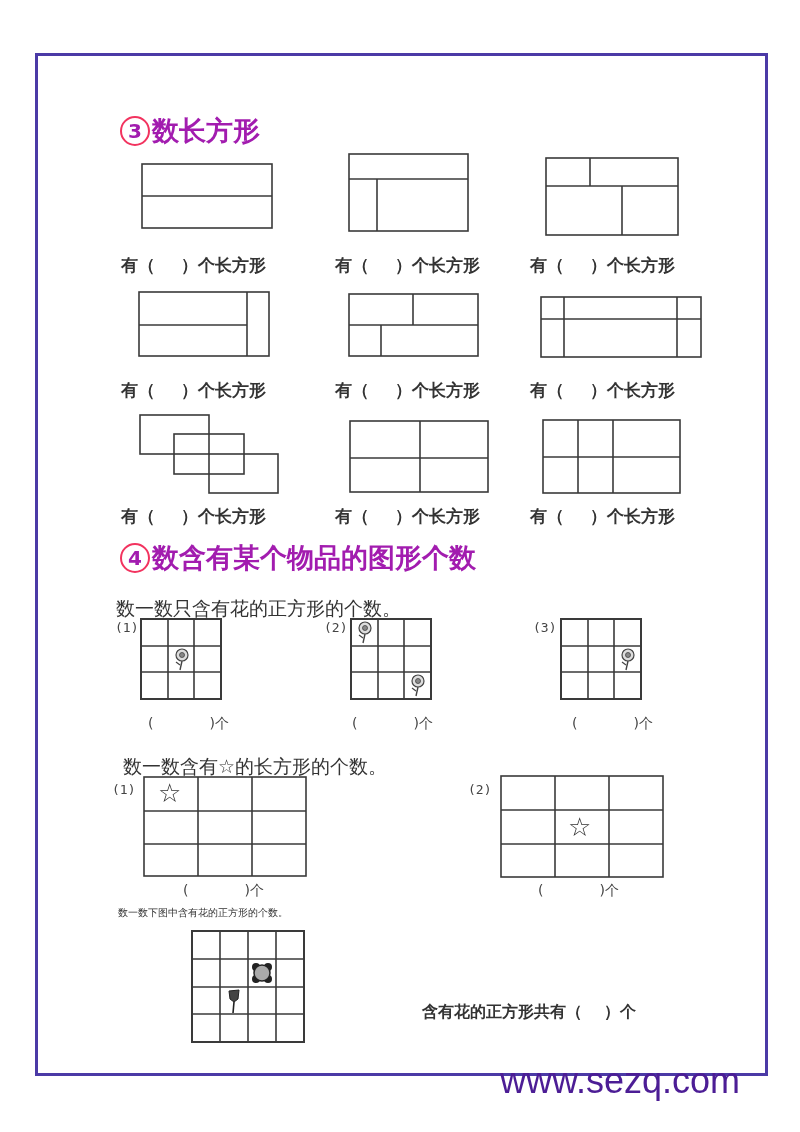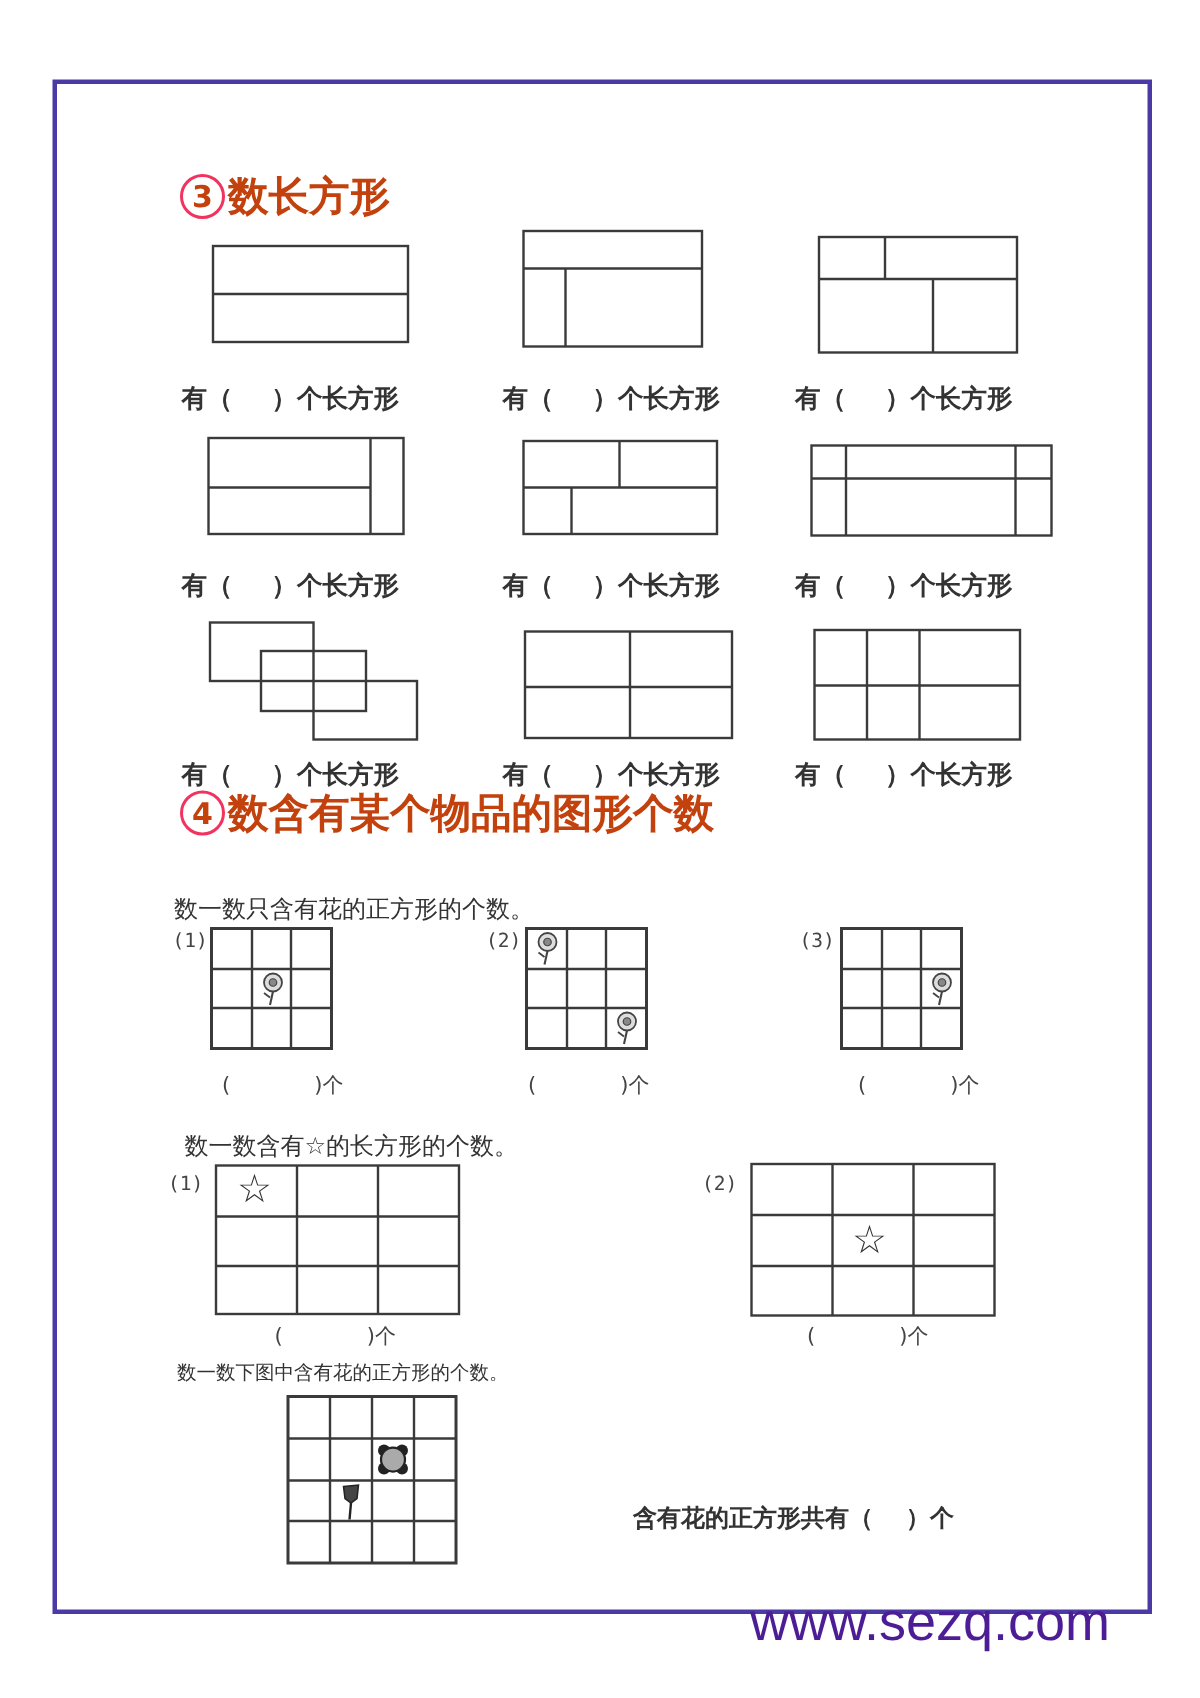--- a/index.html
+++ b/index.html
@@ -6,33 +6,33 @@
   body {
     width: 800px; height: 1132px; position: relative; background: #ffffff;
     font-family: "DejaVu Sans", sans-serif; color: #222; overflow: hidden;
   }
   .frame {
     position: absolute; left: 35px; top: 53px; width: 727px; height: 1017px;
     border: 3px solid #4b3aa6; box-sizing: content-box;
   }
   .abs { position: absolute; }
   .section-title {
-    position: absolute; font-weight: bold; font-size: 27px; color: #c2410c;
+    position: absolute; font-weight: bold; font-size: 27px; color: #a21caf;
     letter-spacing: 0px; white-space: nowrap;
   }
   .circ {
     display: inline-block; width: 26px; height: 26px; border: 2.5px solid #f2335f;
     border-radius: 50%; font-size: 20px; line-height: 26px; text-align: center;
     vertical-align: 2px; margin-right: 2px; box-sizing: content-box;
   }
   .answer {
     position: absolute; font-weight: bold; font-size: 17px; color: #333; white-space: nowrap; text-align: right;
   }
   .answer .gap { display: inline-block; width: 26px; }
-  .instr { position: absolute; font-size: 16px; color: #333; white-space: nowrap; }
+  .instr { position: absolute; font-size: 19px; color: #333; white-space: nowrap; }
   .label { position: absolute; font-size: 13px; color: #444; white-space: nowrap; font-family: "DejaVu Sans Mono", monospace; }
   .blank { position: absolute; font-size: 14px; color: #444; white-space: nowrap; }
   .blank .gap { display: inline-block; width: 56px; }
   svg.fig { position: absolute; overflow: visible; }
   svg.fig line, svg.fig rect { stroke: #3a3a3a; fill: none; stroke-width: 1.6; }
   .watermark {
     position: absolute; left: 500px; top: 1060px; font-family: "Liberation Sans", sans-serif;
     font-size: 36px; color: #4c1d95; letter-spacing: 0px;
   }
 </style>
@@ -92,21 +92,21 @@
 <div class="answer" style="left:530px; top:254px;"><span>有（</span><span class="gap"></span><span>）个长方形</span></div>
 
 <div class="answer" style="left:121px; top:379px;"><span>有（</span><span class="gap"></span><span>）个长方形</span></div>
 <div class="answer" style="left:335px; top:379px;"><span>有（</span><span class="gap"></span><span>）个长方形</span></div>
 <div class="answer" style="left:530px; top:379px;"><span>有（</span><span class="gap"></span><span>）个长方形</span></div>
 
 <div class="answer" style="left:121px; top:505px;"><span>有（</span><span class="gap"></span><span>）个长方形</span></div>
 <div class="answer" style="left:335px; top:505px;"><span>有（</span><span class="gap"></span><span>）个长方形</span></div>
 <div class="answer" style="left:530px; top:505px;"><span>有（</span><span class="gap"></span><span>）个长方形</span></div>
 
-<div class="section-title" style="left:120px; top:524px;">
+<div class="section-title" style="left:120px; top:540px;">
   <span class="circ">4</span><span>数含有某个物品的图形个数</span>
 </div>
 
 <div class="instr" style="left:116px; top:596px;">数一数只含有花的正方形的个数。</div>
 
 <div class="label" style="left:115px; top:620px;">(1)</div>
 <div class="label" style="left:324px; top:620px;">(2)</div>
 <div class="label" style="left:533px; top:620px;">(3)</div>
 
 <svg class="fig" style="left:0;top:0" width="800" height="1132">
@@ -184,21 +184,21 @@
     <line x1="501" y1="810" x2="663" y2="810"></line>
       <line x1="501" y1="844" x2="663" y2="844"></line>
   </g>
 </svg>
 <div class="abs" style="left:158px; top:778px; font-size:26px; color:#333;">☆</div>
 <div class="abs" style="left:568px; top:812px; font-size:26px; color:#333;">☆</div>
 
 <div class="blank" style="left:183px; top:882px;"><span>(</span><span class="gap"></span><span>)个</span></div>
 <div class="blank" style="left:538px; top:882px;"><span>(</span><span class="gap"></span><span>)个</span></div>
 
-<div class="instr" style="left:118px; top:906px; font-size:13px;">数一数下图中含有花的正方形的个数。</div>
+<div class="instr" style="left:118px; top:906px; font-size:10px;">数一数下图中含有花的正方形的个数。</div>
 
 <svg class="fig" style="left:0;top:0" width="800" height="1132">
   <rect x="192" y="931" width="112" height="111" style="stroke-width:2"></rect>
   <line x1="220" y1="931" x2="220" y2="1042"></line>
     <line x1="248" y1="931" x2="248" y2="1042"></line>
     <line x1="276" y1="931" x2="276" y2="1042"></line>
   <line x1="192" y1="959" x2="304" y2="959"></line>
     <line x1="192" y1="987" x2="304" y2="987"></line>
     <line x1="192" y1="1014" x2="304" y2="1014"></line>
 </svg>

